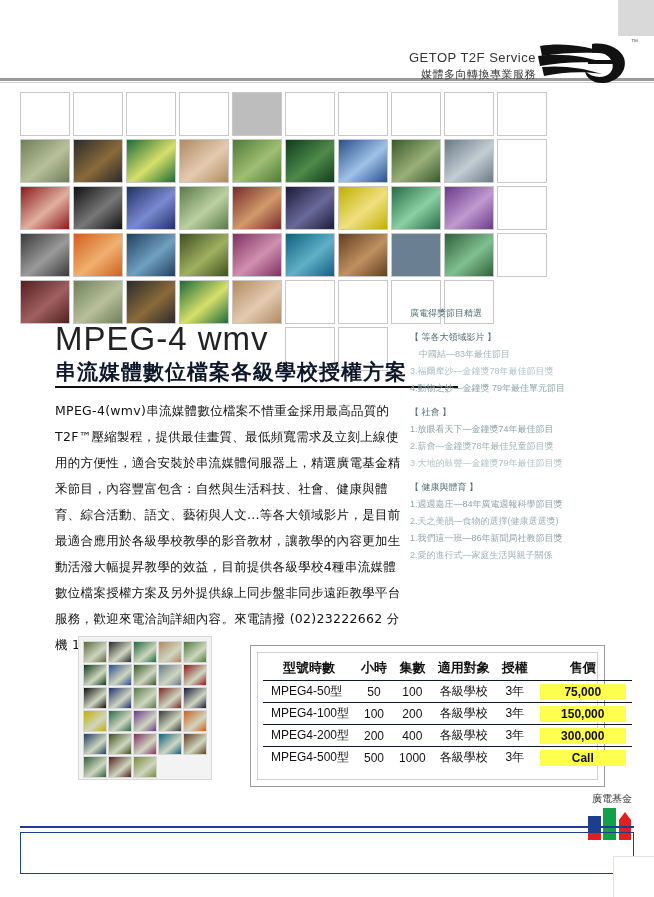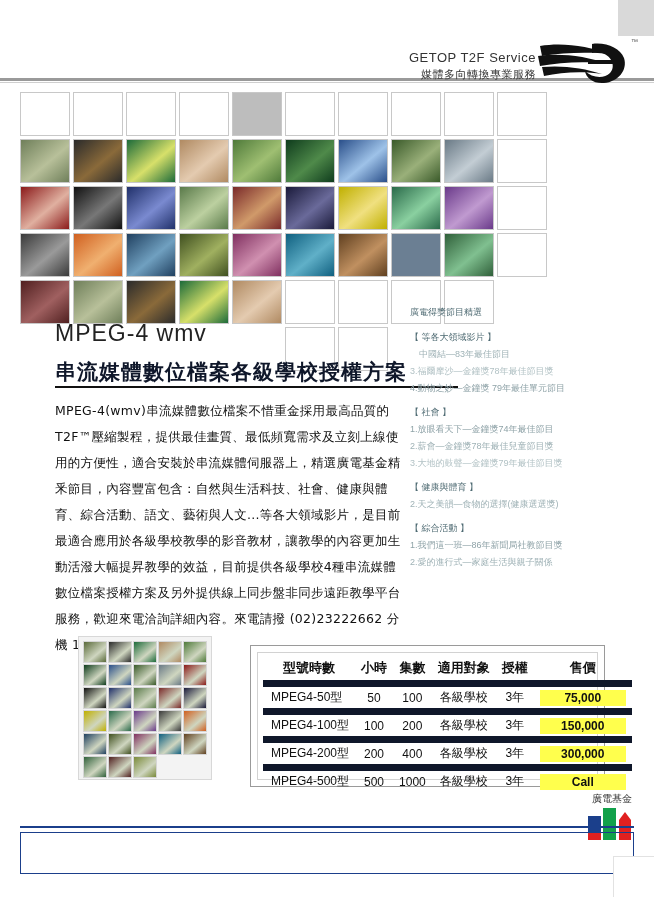--- a/index.html
+++ b/index.html
@@ -19,49 +19,49 @@
   .logo{position:absolute;right:22px;top:40px;width:96px;height:46px;}
   .logo svg{display:block;}
   .tm{position:absolute;right:16px;top:38px;font-size:7px;color:#555;}
 
   
   .grid{position:absolute;left:20px;top:92px;}
   .cell{position:absolute;width:50px;height:44px;border:1px solid #c8c8c8;box-sizing:border-box;overflow:hidden;}
   .cell .img{width:100%;height:100%;display:block;}
 
   
-  .title{position:absolute;left:55px;top:320px;font-size:23px;letter-spacing:1px;color:#222;font-weight:400;}
+  .title{position:absolute;left:55px;top:320px;font-size:33px;letter-spacing:1px;color:#222;font-weight:400;}
   .subtitle{position:absolute;left:55px;top:358px;font-size:21px;color:#0f172a;font-weight:bold;letter-spacing:1px;}
   .title-underline{position:absolute;left:55px;top:386px;width:403px;height:2px;background:#111;}
 
   
   .body-copy{position:absolute;left:55px;top:398px;width:350px;font-size:12.5px;line-height:26px;color:#111;
              font-family:"DejaVu Sans",sans-serif;letter-spacing:.3px;}
   .body-copy p{margin:0;}
 
   
   .awards{position:absolute;left:410px;top:305px;width:232px;font-size:9px;line-height:17px;color:#7a8b8f;}
-  .awards .hd{color:#4f6b73;font-family:Liberation Mono, monospace;}
+  .awards .hd{color:#4f6b73;}
   .awards .sec{color:#4f6b73;margin-top:7px;}
   .awards .it{color:#8fa3a8;}
   .awards .fade1{color:#9fb2b6;}
   .awards .fade2{color:#b2c2c5;}
 
   
   .lowgrid{position:absolute;left:78px;top:636px;width:132px;height:142px;background:#f3f3f3;border:1px solid #d8d8d8;}
   .lowcell{position:absolute;width:24px;height:22px;border:1px solid #d6d6d6;box-sizing:border-box;overflow:hidden;}
 
   
   .pricebox{position:absolute;left:250px;top:645px;width:353px;height:140px;background:#fff;border:1px solid #9a9a9a;}
   .pricebox .inner{position:absolute;left:6px;top:6px;right:6px;bottom:6px;border:1px solid #d2d2d2;}
   table.price{position:absolute;left:12px;top:10px;border-collapse:collapse;font-size:12px;}
   table.price th{font-size:13px;font-weight:bold;color:#111;padding:3px 6px;text-align:center;white-space:nowrap;}
   table.price td{padding:2px 6px;text-align:center;white-space:nowrap;font-size:12px;color:#111;}
   table.price td.model{text-align:left;font-size:12px;padding-left:8px;}
-  table.price tr.row td{border-top:7px solid #0f172a;}
+  table.price tr.row td{border-top:1px solid #0f172a;}
   .price-cell{display:inline-block;min-width:78px;padding:1px 4px;font-weight:bold;}
   .hl{background:#ffff4d;}
 
   
   .ktlabel{position:absolute;right:22px;top:792px;font-size:10px;color:#333;}
   .ktlogo{position:absolute;right:22px;top:806px;width:44px;height:44px;}
 
   
   .footer-line{position:absolute;left:20px;top:826px;width:614px;height:2px;background:#1b3f8b;}
   .footer{position:absolute;left:20px;top:832px;width:614px;height:42px;border:1px solid #1b3f8b;box-sizing:border-box;}
@@ -224,22 +224,22 @@
     <div id="awards-sections">
         <div class="sec">【 等各大領域影片 】</div>
         <div class="fade1">　中國結—83年最佳節目</div>
         <div class="fade2">3.福爾摩沙—金鐘獎78年最佳節目獎</div>
         <div class="it">4.動物之妙—金鐘獎 79年最佳單元節目</div>
         <div class="sec">【 社會 】</div>
         <div class="it">1.放眼看天下—金鐘獎74年最佳節目</div>
         <div class="fade1">2.薪會—金鐘獎78年最佳兒童節目獎</div>
         <div class="fade2">3.大地的鼓聲—金鐘獎79年最佳節目獎</div>
         <div class="sec">【 健康與體育 】</div>
+        <div class="it">1.週週嘉庄—84年廣電週報科學節目獎</div>
         <div class="fade1">2.天之美韻—食物的選擇(健康選選獎)</div>
-        <div class="sec">【 綜合活動 】</div>
         <div class="it">1.我們這一班—86年新聞局社教節目獎</div>
         <div class="fade1">2.愛的進行式—家庭生活與親子關係</div>
       </div>
   </div>
 
   <div class="lowgrid">
       <div class="lowcell" style="left: 4px; top: 4px; background: linear-gradient(140deg, rgb(90, 106, 58) 0%, rgb(207, 214, 192) 60%, rgb(90, 106, 58) 100%);"></div>
       <div class="lowcell" style="left: 29px; top: 4px; background: linear-gradient(140deg, rgb(43, 43, 43) 0%, rgb(207, 214, 192) 60%, rgb(43, 43, 43) 100%);"></div>
       <div class="lowcell" style="left: 54px; top: 4px; background: linear-gradient(140deg, rgb(29, 107, 58) 0%, rgb(207, 214, 192) 60%, rgb(29, 107, 58) 100%);"></div>
       <div class="lowcell" style="left: 79px; top: 4px; background: linear-gradient(140deg, rgb(176, 138, 98) 0%, rgb(207, 214, 192) 60%, rgb(176, 138, 98) 100%);"></div>

